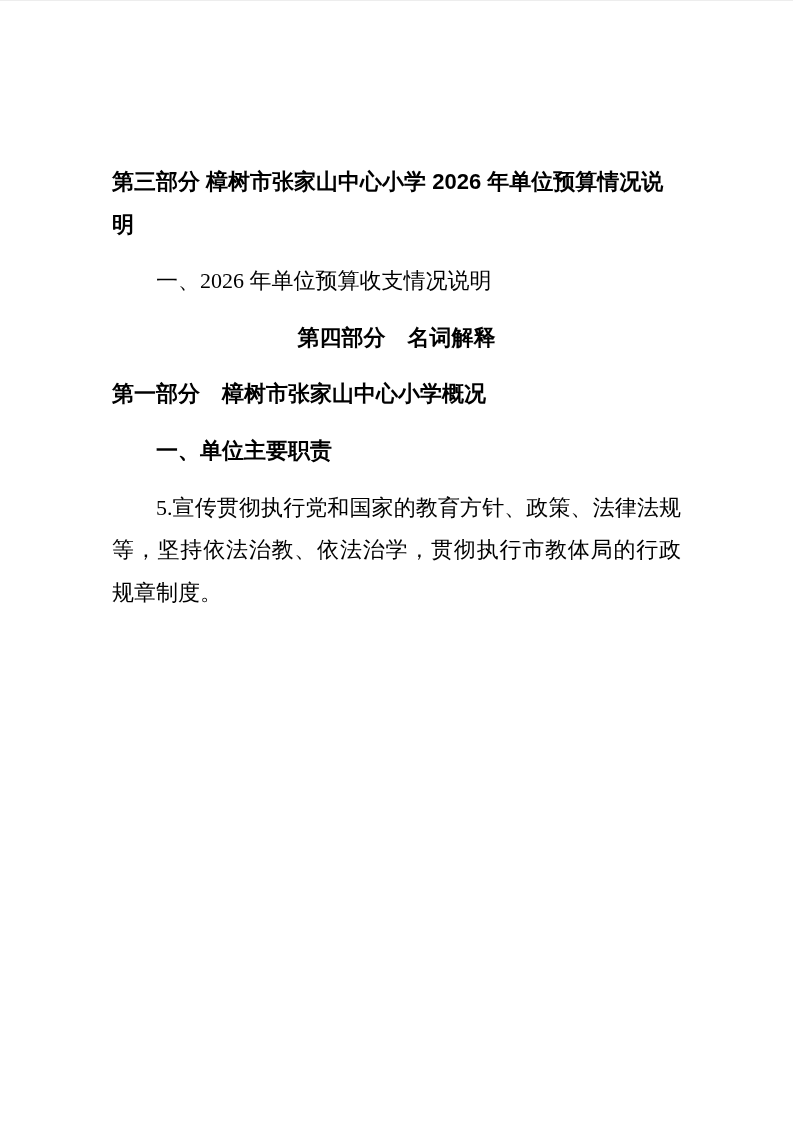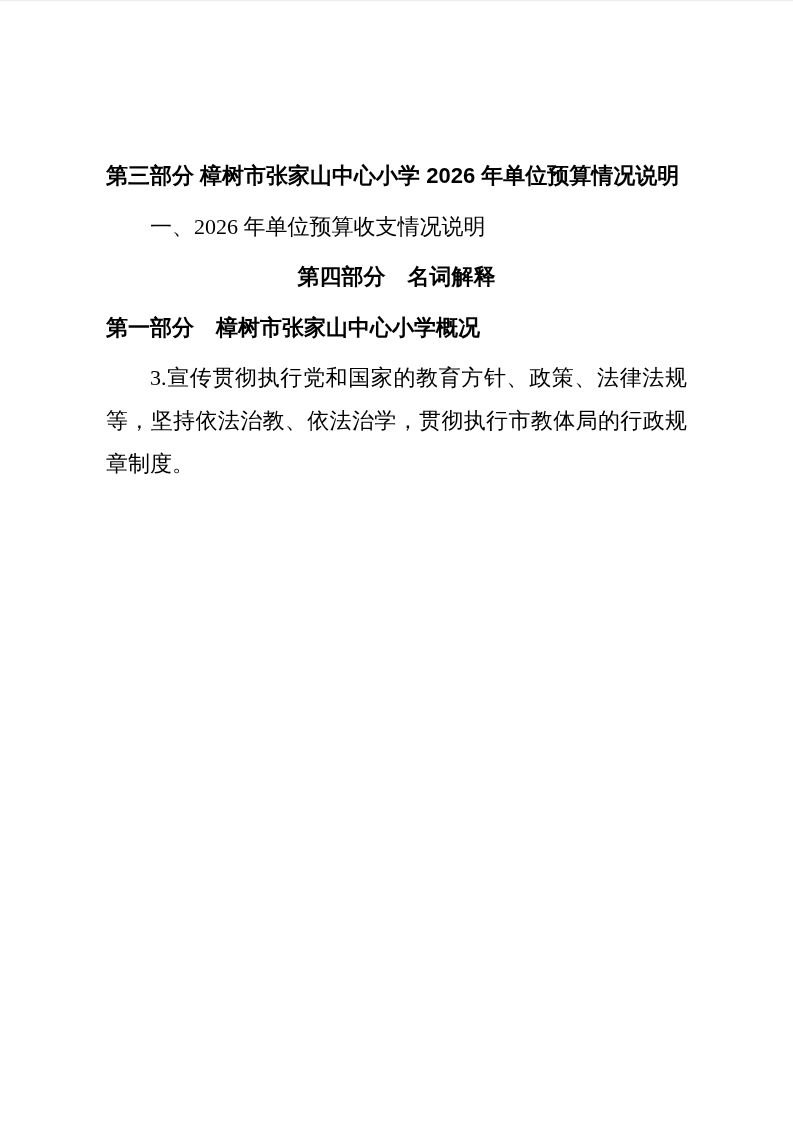--- a/index.html
+++ b/index.html
@@ -16,21 +16,21 @@
     box-sizing: border-box;
     padding: 146px 98px 0 98px;
     border-top: 1px solid #ededed;
     color: #000000;
     font-family: "Liberation Serif", "DejaVu Serif", serif;
     font-size: 22px;
     line-height: 42.6px;
     overflow: hidden;
   }
   .page p {
-    margin: 8px;
+    margin: 14px;
     padding: 0;
   }
   .hd {
     font-family: "Liberation Sans", "DejaVu Sans", sans-serif;
     font-weight: bold;
   }
   
   .part-heading {
     margin-left: 37px;
     text-align: left;
@@ -66,19 +66,20 @@
 
   <p class="hd part-heading">第三部分 樟树市张家山中心小学 2026 年单位预算情况说明</p>
 
   <p class="toc-item">一、2026 年单位预算收支情况说明</p>
 
 
   <p class="hd part-heading-single">第四部分　名词解释</p>
 
   <p class="hd center-heading">第一部分　樟树市张家山中心小学概况</p>
 
+  <p class="hd sub-heading">一、单位主要职责</p>
 
 
-  <p class="body-para">3.宣传贯彻执行党和国家的教育方针、政策、法律法规等，坚持依法治教、依法治学，贯彻执行市教体局的行政规章制度。</p>
+  <p class="body-para">5.宣传贯彻执行党和国家的教育方针、政策、法律法规等，坚持依法治教、依法治学，贯彻执行市教体局的行政规章制度。</p>
 
 
 
 </div>
 
 </body></html>

